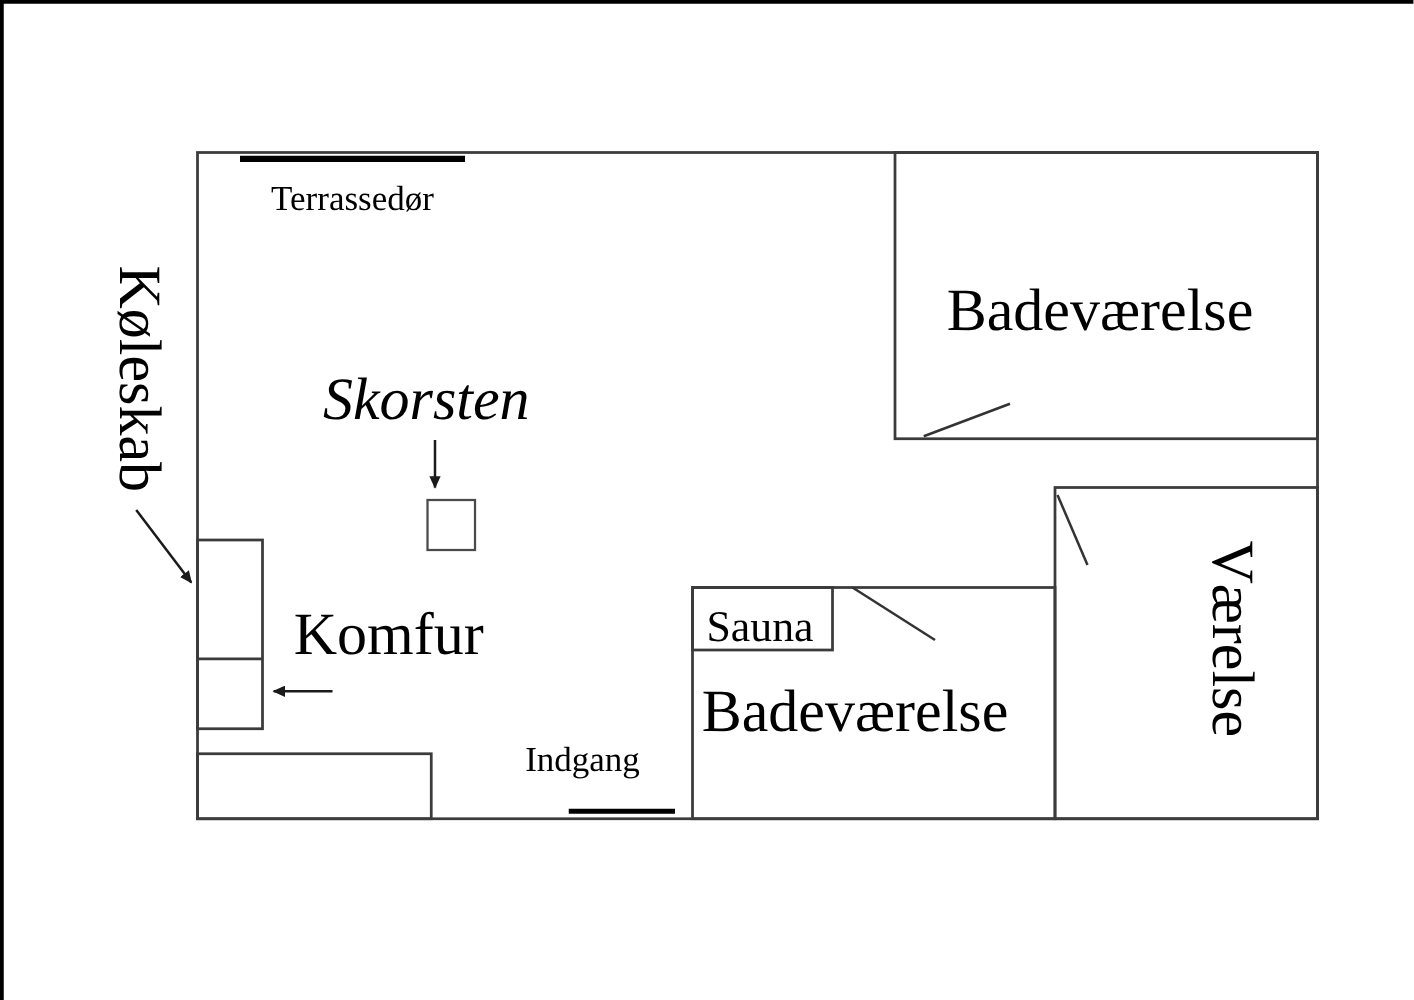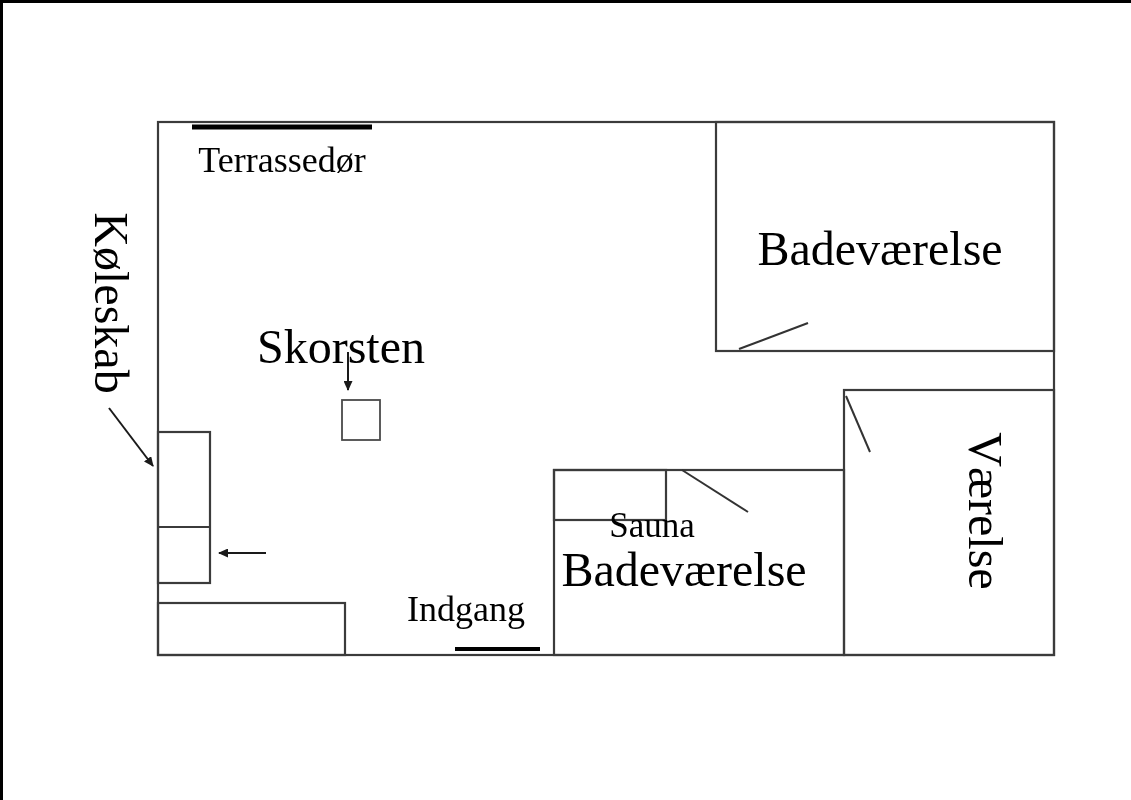--- a/index.html
+++ b/index.html
@@ -54,21 +54,21 @@
     position: absolute;
     transform: translate(-50%, -50%);
     white-space: nowrap;
     color: #000000;
     line-height: 1;
   }
   .lbl.rot {
     transform: translate(-50%, -50%) rotate(90deg);
   }
   .f48 { font-size: 48px; }
-  .f36 { font-size: 36px; }
+  .f36 { font-size: 28px; }
   .f35 { font-size: 35px; }
 </style>
 </head>
 <body>
 
 <div id="canvas">
 
   <div id="edge-top" class="edge"></div>
   <div id="edge-left" class="edge"></div>
 
@@ -105,26 +105,27 @@
 
     <line class="arrow" x1="348" y1="352" x2="348" y2="390" marker-end="url(#ah)"></line>
     <line class="arrow" x1="109" y1="408" x2="153" y2="466" marker-end="url(#ah)"></line>
     <line class="arrow" x1="266" y1="553" x2="219" y2="553" marker-end="url(#ah)"></line>
   </svg>
 
   <span class="lbl f36" style="left:282px; top:160px;">Terrassedør</span>
 
   <span class="lbl f48" style="left:880px; top:249px;">Badeværelse</span>
 
-  <span class="lbl f48" style="left:341px; top:347px;">Skorsten</span>
+  <span class="lbl f48" style="left:341px; top:320px;font-style:italic;">Skorsten</span>
 
   <span class="lbl rot f48" style="left:111px; top:303px;">Køleskab</span>
 
+  <span class="lbl f48" style="left:311px; top:508px;">Komfur</span>
 
-  <span class="lbl f35" style="left:608px; top:525px;margin-left:44px;">Sauna</span>
+  <span class="lbl f35" style="left:608px; top:501px;">Sauna</span>
 
   <span class="lbl f36" style="left:466px; top:609px;">Indgang</span>
 
   <span class="lbl f48" style="left:684px; top:570px;">Badeværelse</span>
 
   <span class="lbl rot f48" style="left:985px; top:511px;">Værelse</span>
 
 </div>
 
 </body></html>

